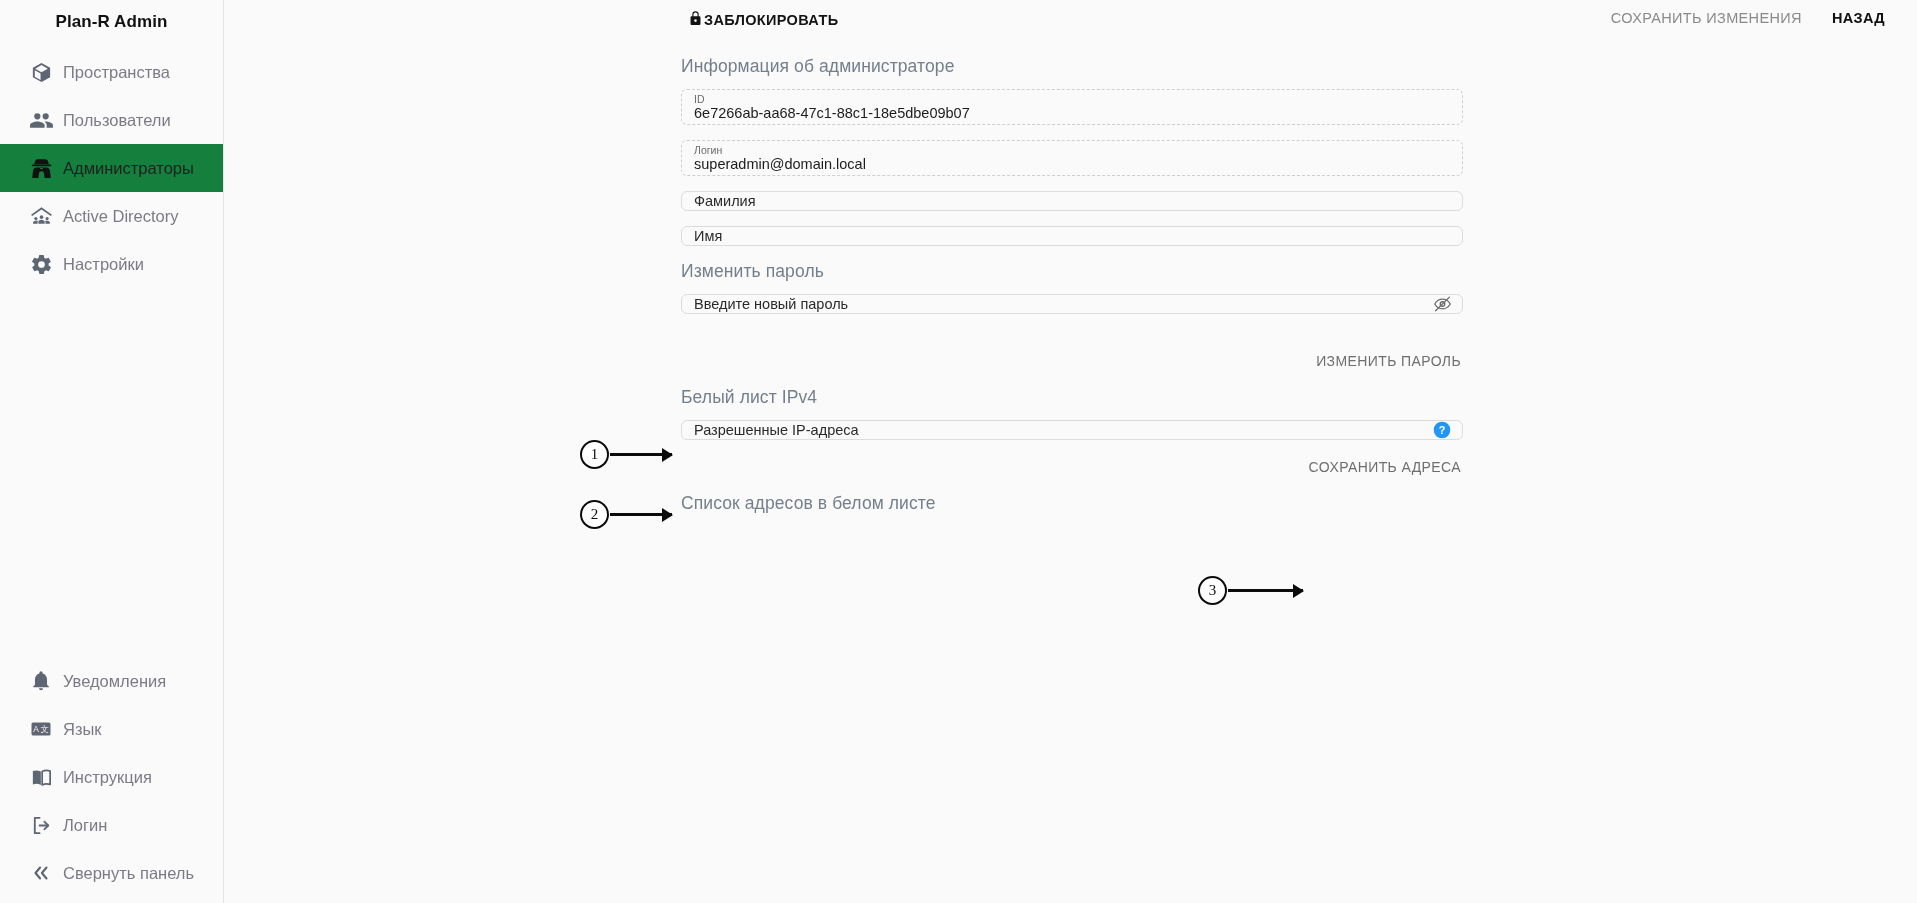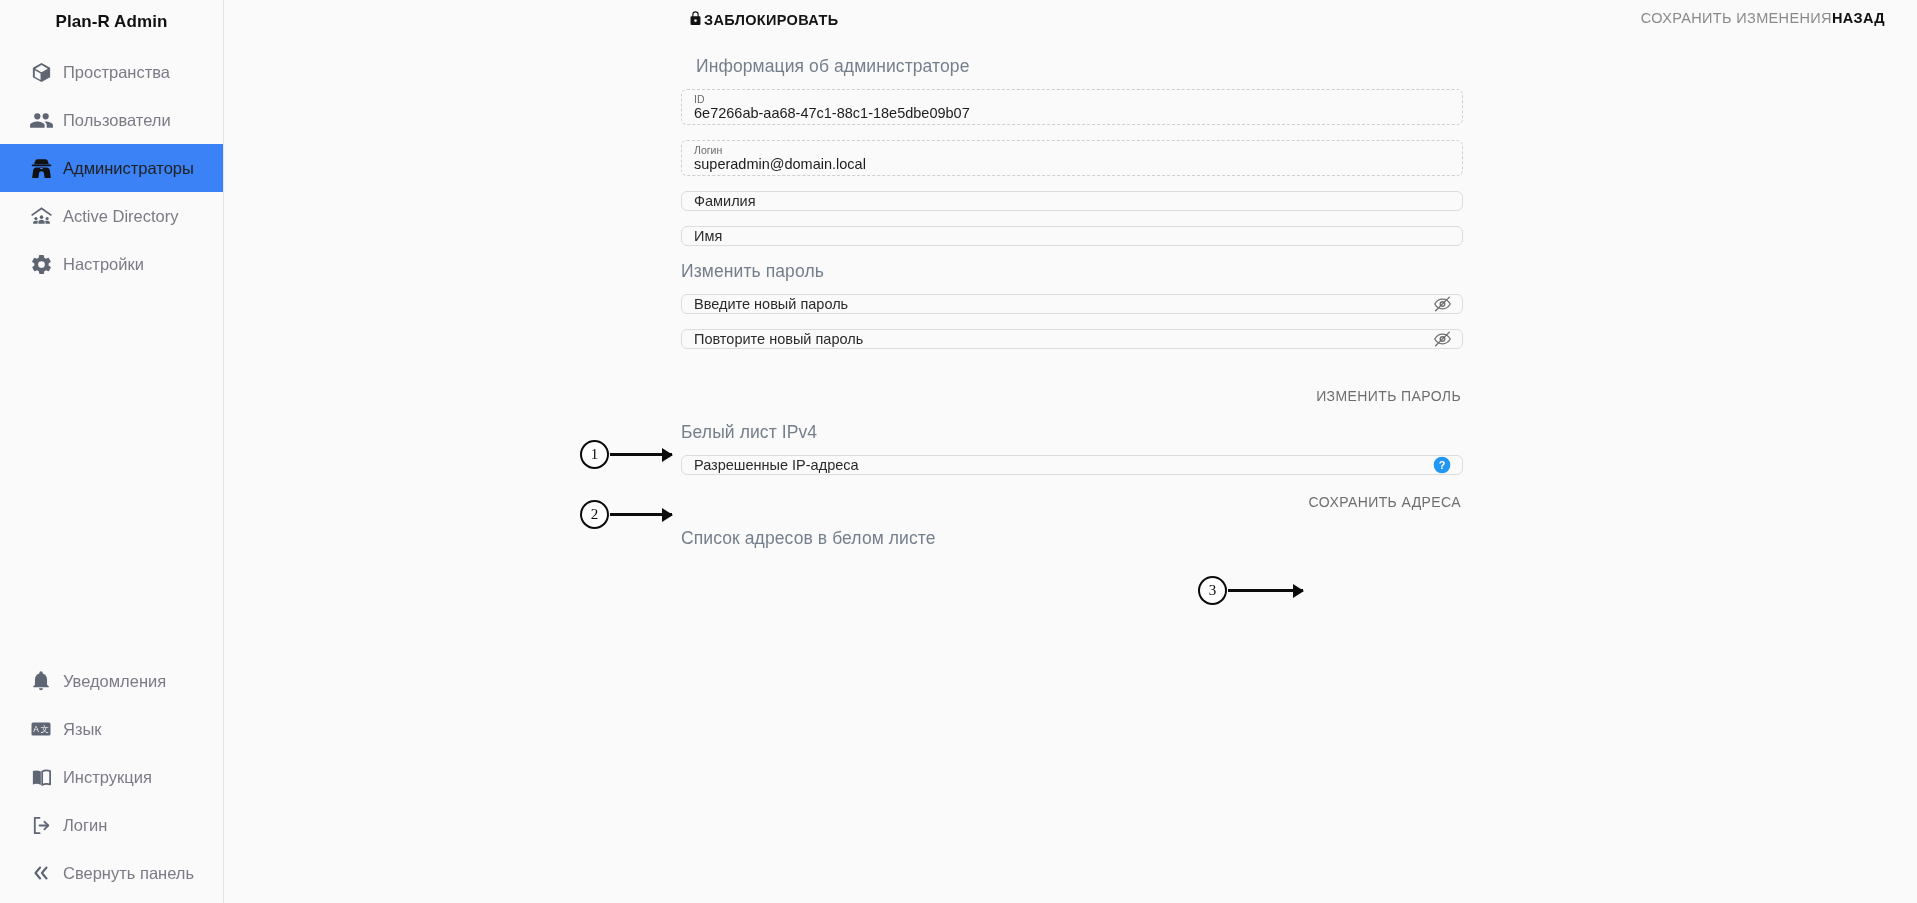--- a/index.html
+++ b/index.html
@@ -29,21 +29,21 @@
   }
   .nav-top { margin-top: 4px; }
   .nav-item {
     display: flex; align-items: center;
     height: 48px;
     padding-left: 19px;
     cursor: pointer;
     color: #7b7b86;
     font-size: 16.5px;
   }
-  .nav-item.active { background: #3b82f6; color: #202020; }
+  .nav-item.active { background: #15803d; color: #202020; }
   .nav-ico {
     width: 44px; min-width: 44px;
     display: flex; align-items: center; justify-content: center;
     color: #5e6573;
   }
   .nav-item.active .nav-ico { color: #111; }
   .nav-label { white-space: nowrap; }
 
   .nav-bottom { position: absolute; left: 0; right: 0; bottom: 0; padding-bottom: 6px; }
 
@@ -57,41 +57,41 @@
     position: absolute; left: 463px; top: 8px;
     display: flex; align-items: center; gap: 0;
     cursor: pointer;
   }
   .lock-label {
     font-size: 14.5px; font-weight: bold; color: #141414;
     letter-spacing: .35px;
   }
   .top-actions {
     position: absolute; right: 32px; top: 10px;
-    display: flex; align-items: center; 
+    display: flex; align-items: center; gap: 30px;
   }
   .top-action {
     font-size: 14.5px; letter-spacing: .35px; cursor: pointer; background: none;
     border: 0; padding: 0; font-family: inherit;
   }
   .top-action.muted { color: #8a8a8a; font-weight: normal; }
   .top-action.strong { color: #111; font-weight: bold; }
 
   
   .form-col {
     position: absolute;
     left: 457px;
     top: 44px;
     width: 782px;
   }
   .section-title {
     font-size: 17.5px; color: #757f8c; font-weight: normal;
     margin: 14px 0 12px 0; letter-spacing: .1px;
   }
-  .section-title.first { margin-top: 12px; margin-left: 15px; }
+  .section-title.first { margin-top: 12px; }
 
   .field {
     position: relative;
     height: 20px;
     border: 1px solid #dcdcdc;
     border-radius: 6px;
     background: #fafafa;
     margin-bottom: 15px;
     display: flex; align-items: center;
     padding: 0 12px;
@@ -304,30 +304,20 @@
         <span class="field-placeholder">Введите новый пароль</span>
         <span class="trail">
           <svg width="19" height="19" viewBox="0 0 24 24" fill="none" stroke="#6e6e6e" stroke-width="1.7" stroke-linecap="round" stroke-linejoin="round">
             <path d="M2.2 12S5.8 5.9 12 5.9 21.8 12 21.8 12 18.2 18.1 12 18.1 2.2 12 2.2 12z"></path>
             <circle cx="12" cy="12" r="2.9"></circle>
               <path d="M3.3 20.6 20.7 3.3"></path>
           </svg>
         </span>
       </div>
 
-      <div class="field">
-        <span class="field-placeholder">Повторите новый пароль</span>
-        <span class="trail">
-          <svg width="19" height="19" viewBox="0 0 24 24" fill="none" stroke="#6e6e6e" stroke-width="1.7" stroke-linecap="round" stroke-linejoin="round">
-            <path d="M2.2 12S5.8 5.9 12 5.9 21.8 12 21.8 12 18.2 18.1 12 18.1 2.2 12 2.2 12z"></path>
-            <circle cx="12" cy="12" r="2.9"></circle>
-              <path d="M3.3 20.6 20.7 3.3"></path>
-          </svg>
-        </span>
-      </div>
 
       <div class="gap-a"></div>
       <div class="row-right">
         <button class="text-btn">ИЗМЕНИТЬ ПАРОЛЬ</button>
       </div>
 
       <h2 class="section-title">Белый лист IPv4</h2>
 
       <div class="field">
         <span class="field-placeholder">Разрешенные IP-адреса</span>

